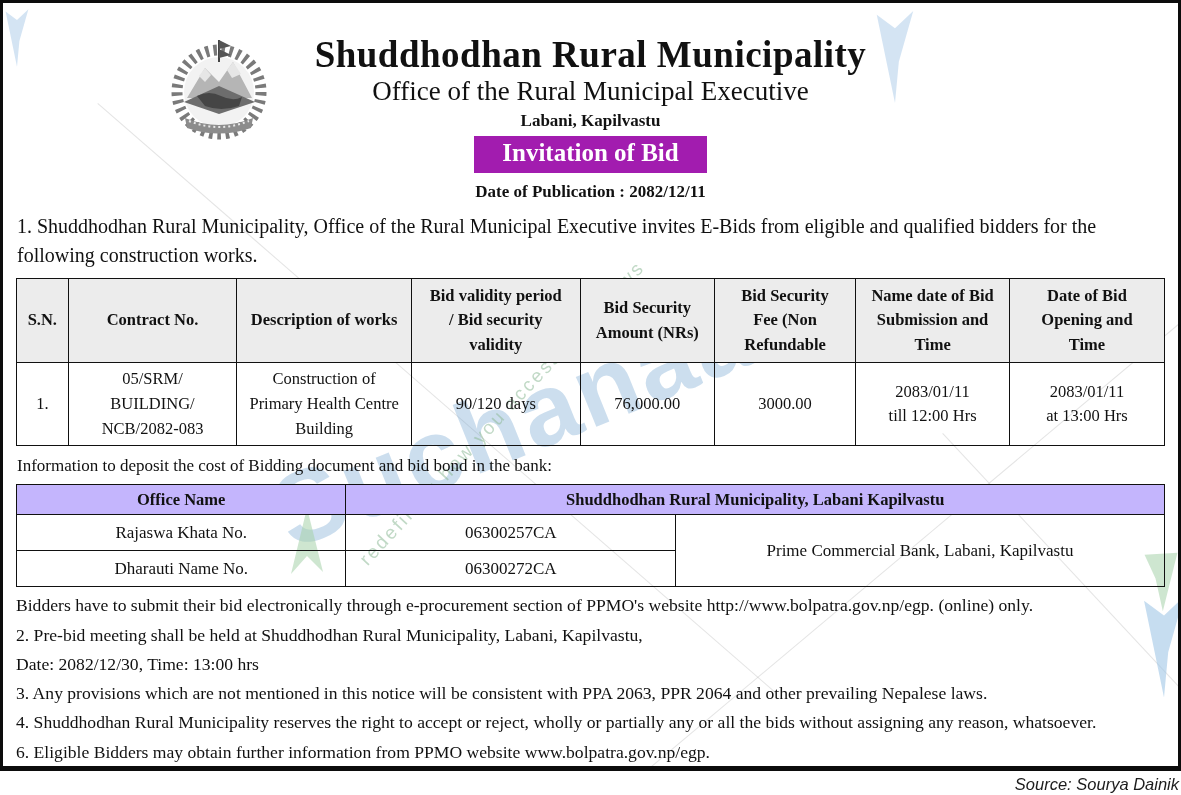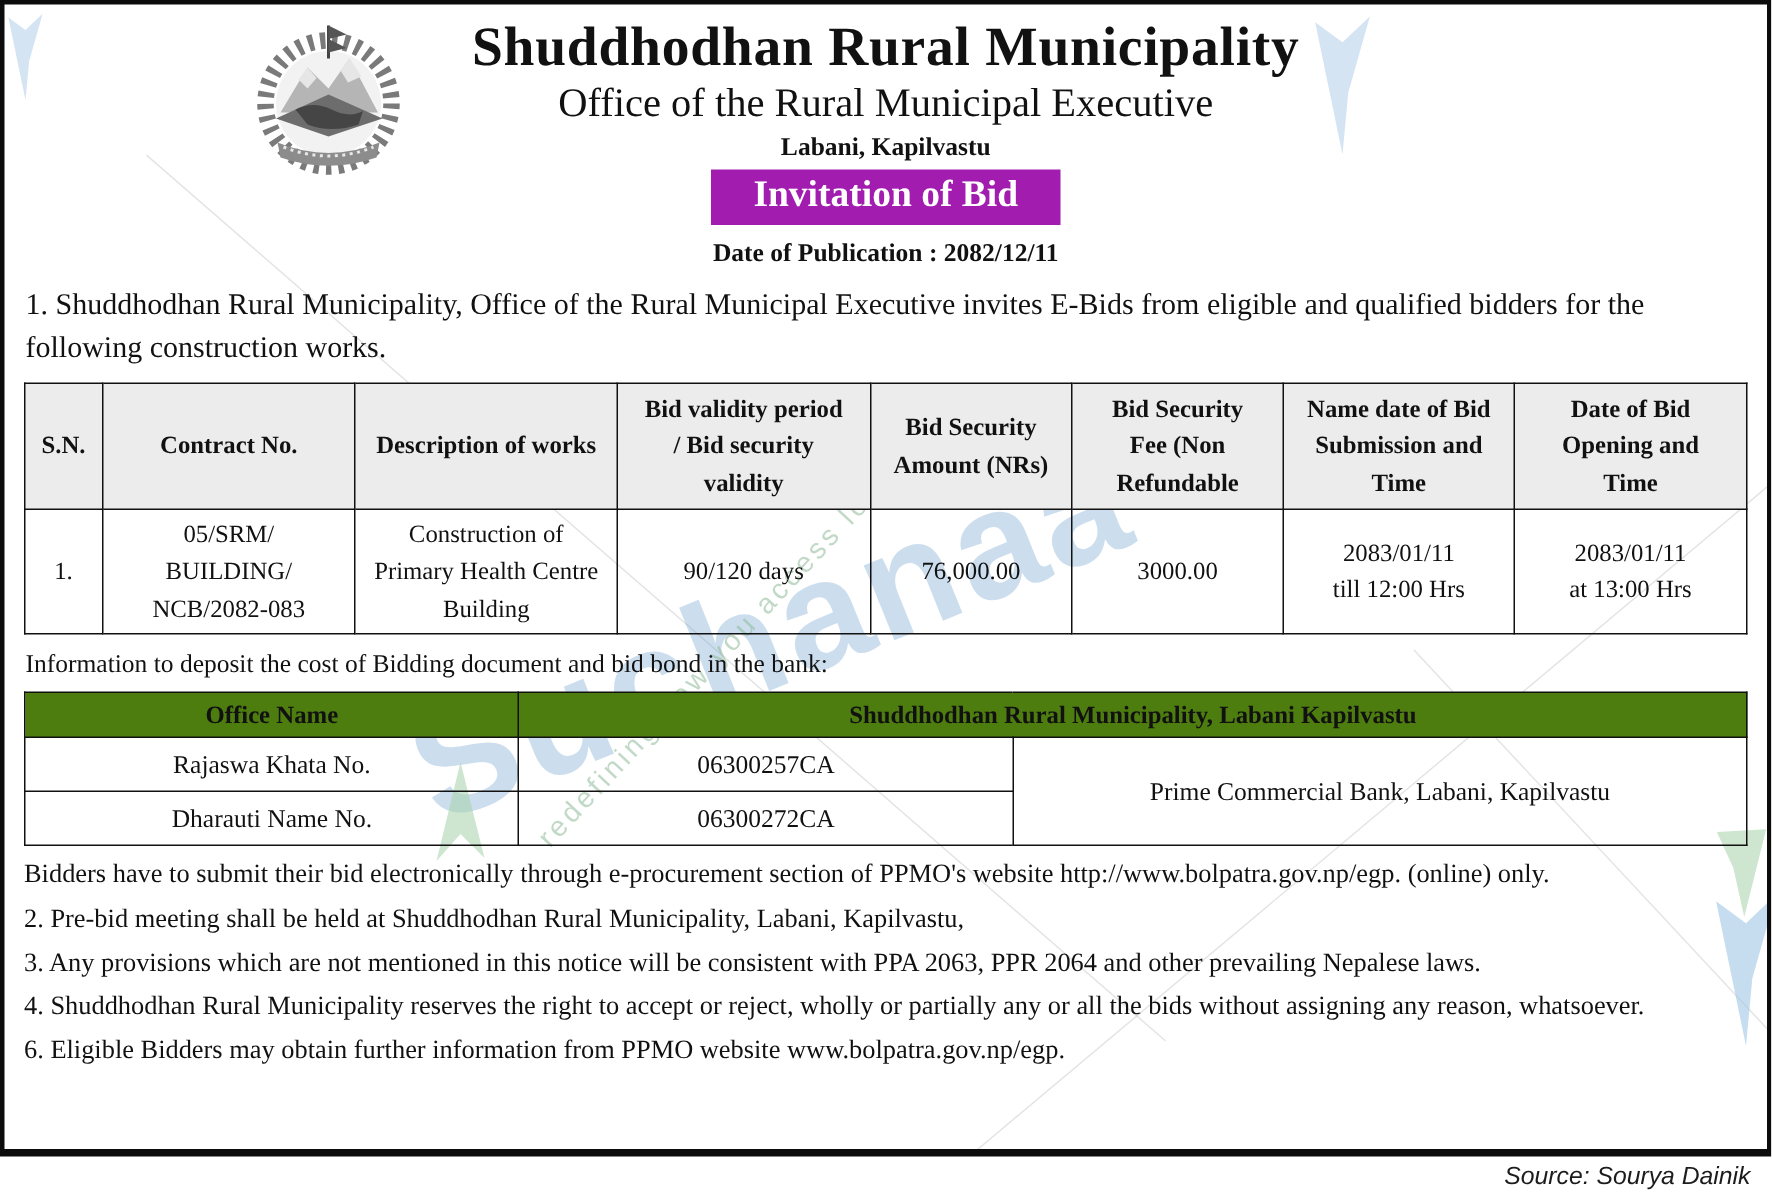--- a/index.html
+++ b/index.html
@@ -41,21 +41,21 @@
   }
   .wm-arrow { position: absolute; }
   .hairline {
     position: absolute; height: 1px; background: rgba(185,185,185,0.38);
     transform-origin: 0 0;
   }
   .hl1 { width: 900px; left: 95px;  top: 100px; transform: rotate(41deg); }
   .hl2 { width: 700px; left: 640px; top: 770px; transform: rotate(-40deg); }
   .hl3 { width: 420px; left: 940px; top: 430px; transform: rotate(47deg); }
   
-  .content { position: relative; z-index: 2; padding: 8px 13px 0; }
+  .content { position: relative; z-index: 2; padding: 8px 13px 0; margin-top: 23px; }
   .header { position: relative; text-align: center; }
   .logo { position: absolute; left: 152px; top: 2px; width: 102px; height: 110px; }
   .title-main { font-size: 37px; font-weight: bold; line-height: 1.12; letter-spacing: 0.5px; }
   .title-sub  { font-size: 27px; font-weight: normal; margin-top: 1px; }
   .title-addr { font-size: 17px; font-weight: bold; margin-top: 4px; text-align: center; }
   .banner {
     display: inline-block; background: #a21caf; color: #fff;
     font-size: 25px; font-weight: bold;
     padding: 3px 28px 6px; margin-top: 5px;
   }
@@ -65,26 +65,26 @@
   .bid-table th, .bid-table td, .bank-table th, .bank-table td {
     border: 1.7px solid #111;
     text-align: center; vertical-align: middle;
     white-space: pre-line;
     padding: 4px 4px;
     font-size: 16.5px;
   }
   .bid-table th { background: #ececec; font-weight: bold; height: 84px; line-height: 1.5; }
   .bid-table td { height: 78px; line-height: 1.5; }
   .bank-label { font-size: 17px; margin: 10px 1px 8px; }
-  .bank-table th { background: #4d7c0f; font-weight: bold; height: 30px; }
+  .bank-table th { background: #c4b5fd; font-weight: bold; height: 30px; }
   .bank-table td { height: 36px; font-size: 17px; }
   .notes { margin-top: 8px; }
   .notes p { font-size: 17.6px; line-height: 1.18; margin-bottom: 8.5px; }
   .source {
-    position: absolute; right: 14px; bottom: 1px; z-index: 2;
+    position: absolute; right: 2px; bottom: 1px; z-index: 2;
     font-family: "Liberation Sans", sans-serif;
     font-style: italic; font-size: 16.5px; color: #1c1c1c;
   }
 </style>
 </head>
 <body>
 
 <div class="page">
   <div class="doc">
 
@@ -212,20 +212,21 @@
           <tr>
             <td>Dharauti Name No.</td>
             <td>06300272CA</td>
           </tr>
         </tbody>
       </table>
 
       <div class="notes">
         <p>Bidders have to submit their bid electronically through e-procurement  section of PPMO's website http://www.bolpatra.gov.np/egp. (online) only.</p>
         <p>2. Pre-bid meeting shall be held at Shuddhodhan Rural Municipality, Labani, Kapilvastu,</p>
+        <p>Date: 2082/12/30, Time: 13:00 hrs</p>
         <p>3. Any provisions which are not mentioned in this notice will be consistent with PPA 2063, PPR 2064 and other prevailing Nepalese laws.</p>
         <p>4. Shuddhodhan Rural Municipality reserves the right to accept or reject, wholly or partially any or all the bids without assigning any reason, whatsoever.</p>
         <p>6. Eligible Bidders may obtain further information from PPMO website www.bolpatra.gov.np/egp.</p>
       </div>
 
     </div>
   </div>
 
   <div class="source">Source: Sourya Dainik</div>
 </div>

